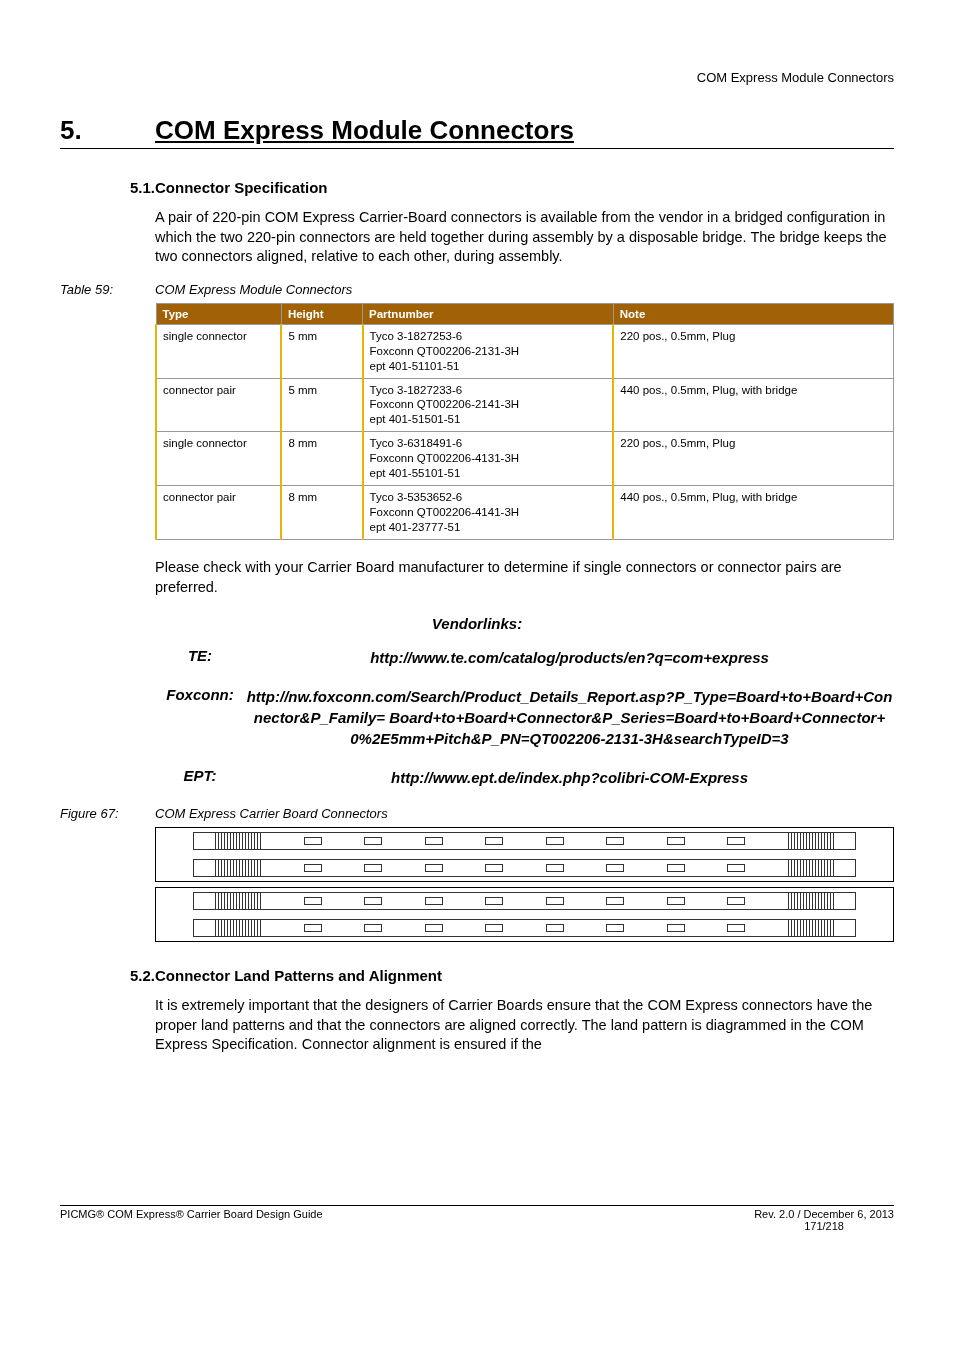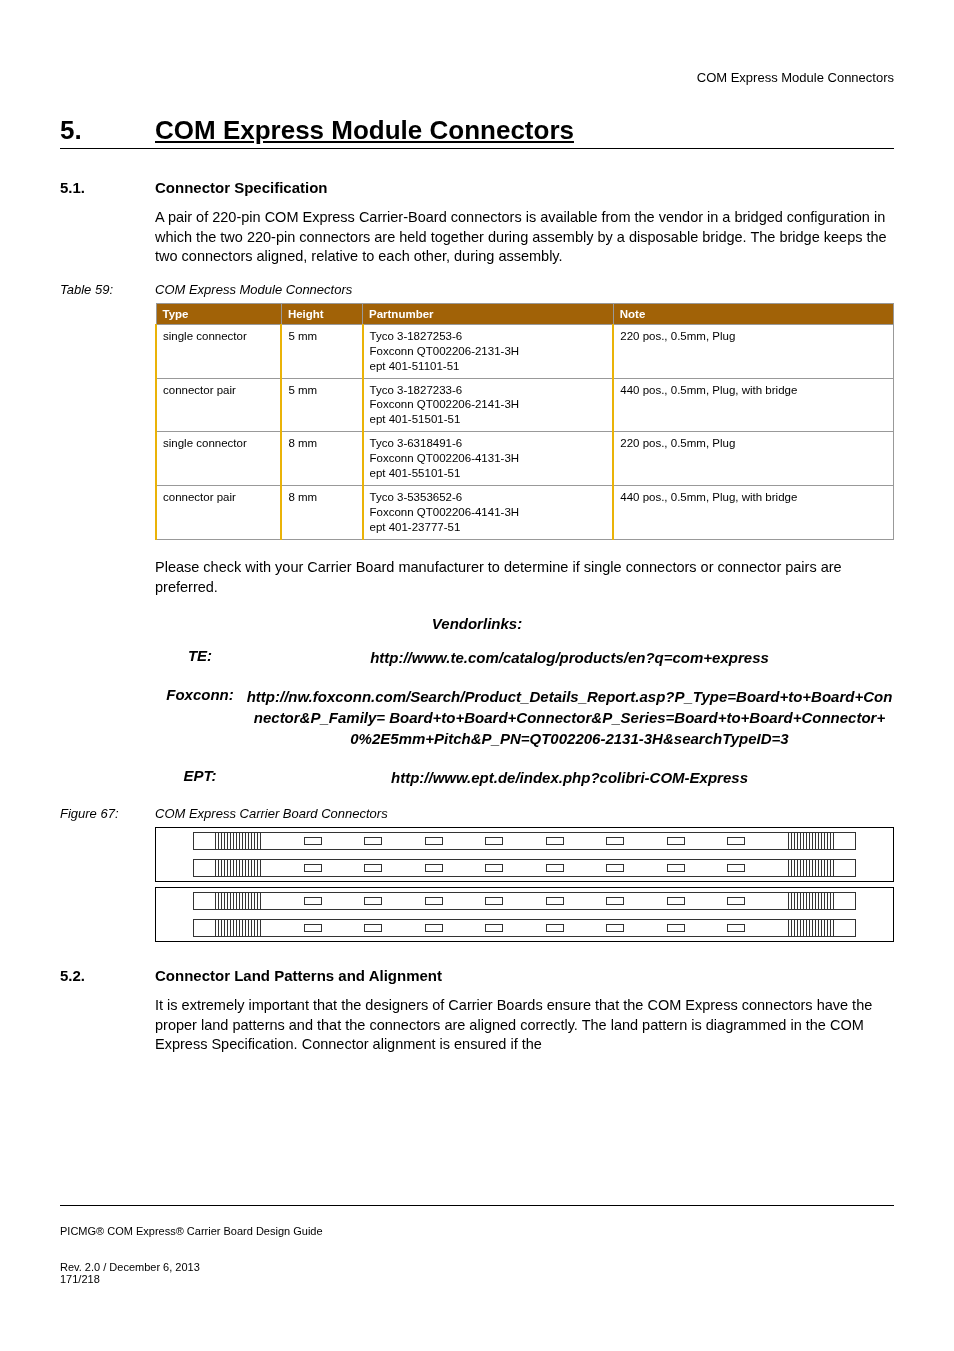--- a/index.html
+++ b/index.html
@@ -24,21 +24,21 @@
     padding-bottom: 2px;
     text-decoration: underline;
   }
   .h1-num { display: inline-block; width: 95px; }
   h2 {
     font-size: 15px;
     font-weight: bold;
     margin: 0 0 12px 0;
     display: flex;
   }
-  .h2-num { flex: 0 0 95px; }
+  .h2-num { flex: 0 0 95px; text-align: right; }
   .body-text {
     margin-left: 95px;
     font-size: 14.5px;
     line-height: 1.35;
     margin-bottom: 15px;
   }
   .caption {
     font-style: italic;
     font-size: 13px;
     margin: 10px 0 6px 0;
@@ -120,27 +120,26 @@
     border: 1px solid #333;
   }
   .hatch { 
     width: 7%; height: 100%;
     background: repeating-linear-gradient(90deg, #333 0, #333 1px, transparent 1px, transparent 3px);
   }
   .section-52 { margin-top: 25px; }
   .footer {
     margin-top: 150px;
     border-top: 1px solid #000;
-    padding-top: 19px;
+    padding-top: 2px;
     display: flex;
     justify-content: space-between;
     font-size: 11px;
-    flex-direction: column;
-  }
-  .footer-right { text-align: left; margin-top: 24px; }
+  }
+  .footer-right { text-align: center; }
 </style>
 </head>
 <body>
 
 <div class="header-right">COM Express Module Connectors</div>
 
 <h1>
   <span class="h1-num">5.</span><span>COM Express Module Connectors</span>
 </h1>
 

